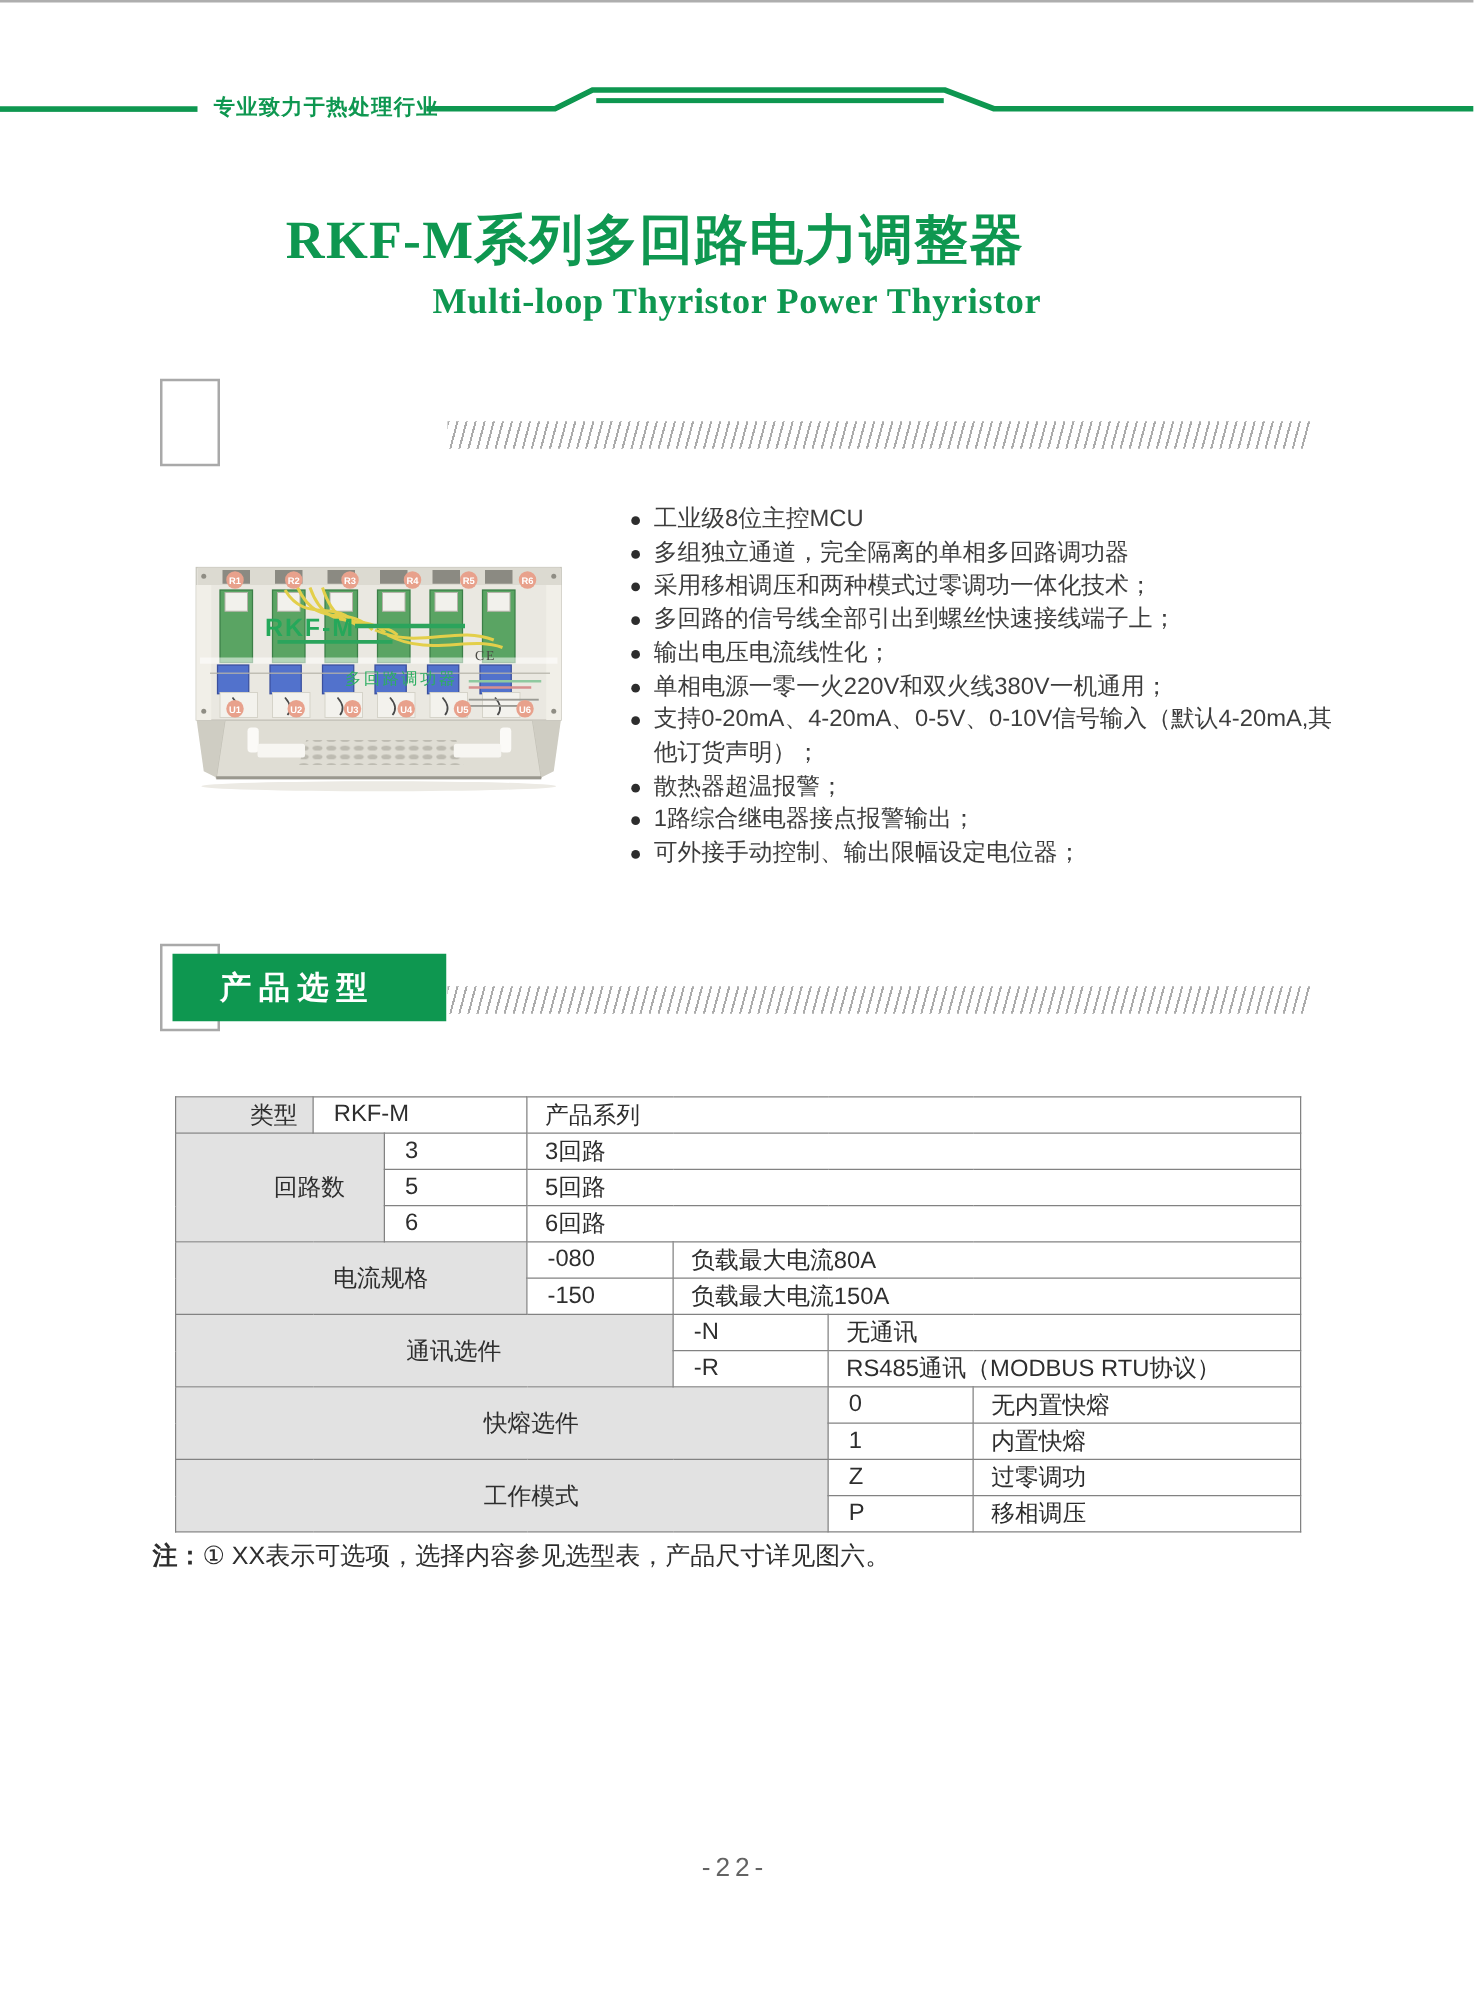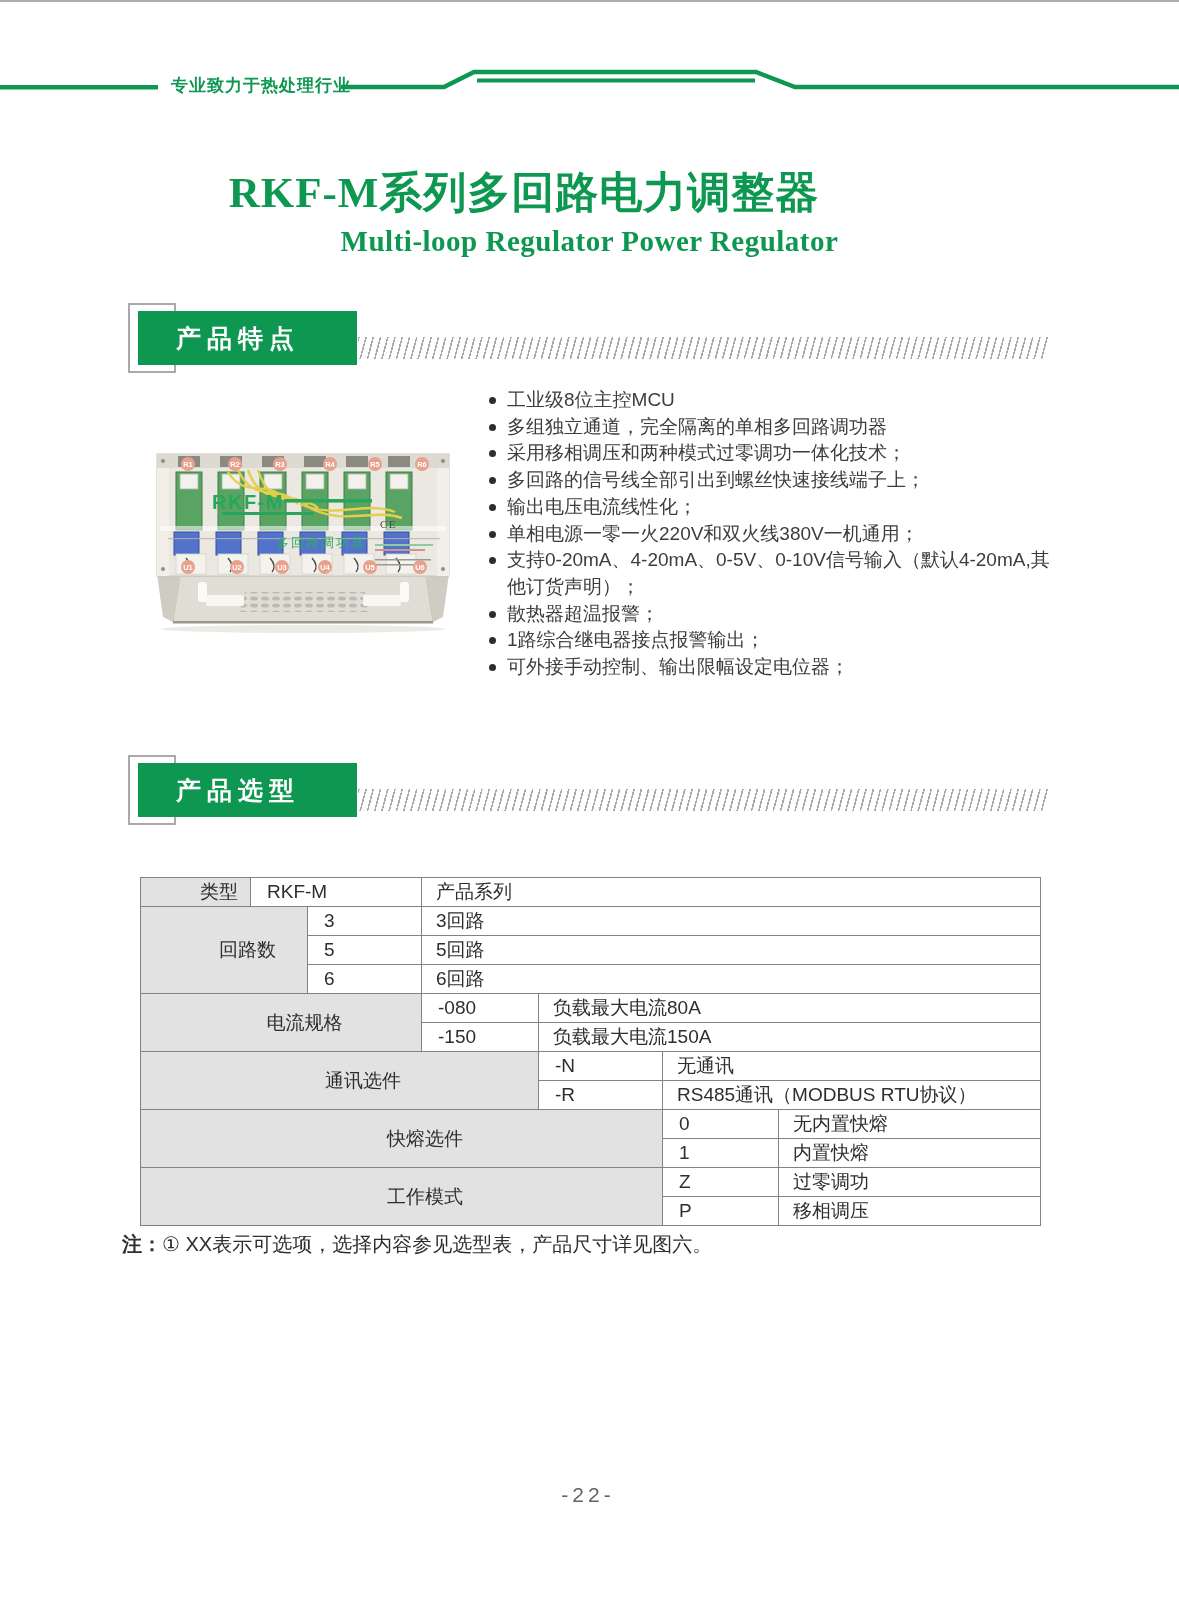--- a/index.html
+++ b/index.html
@@ -32,21 +32,21 @@
   .sec-box{
     position:absolute;width:219px;height:54px;background:#0e9750;color:#ffffff;
     font-size:25px;font-weight:bold;letter-spacing:6px;line-height:54px;
     padding-left:38px;box-sizing:border-box;
   }
   .sec-hatch{
     position:absolute;width:690px;height:22px;
     background:repeating-linear-gradient(105deg,#ababab 0 1.6px,transparent 1.6px 7px);
   }
   
-  .bullets{position:absolute;left:487px;top:387px;width:570px;margin:0;padding:0;list-style:none;}
+  .bullets{position:absolute;left:487px;top:387px;width:570px;margin:16px;padding:0;list-style:none;}
   .bullets li{
     position:relative;padding-left:20px;font-size:19px;line-height:26.7px;color:#3d3d3d;
   }
   .bullets li::before{
     content:"";position:absolute;left:2px;top:10px;width:7px;height:7px;border-radius:50%;background:#2d2d2d;
   }
   
   .device{position:absolute;left:150px;top:448px;}
   
   .sel-table{
@@ -76,24 +76,23 @@
   <div class="top-edge"></div>
 
   <div class="tagline">专业致力于热处理行业</div>
   <svg class="hdr-svg" width="1179" height="40" viewBox="0 0 1179 40">
     <rect x="0" y="27" width="158" height="4.5" fill="#0e9750"></rect>
     <path d="M341,29 L444,29 L474,14 L756,14 L795,29 L1179,29" stroke="#0e9750" stroke-width="4.5" fill="none" stroke-linejoin="miter"></path>
     <rect x="477" y="20.5" width="278" height="4" fill="#0e9750"></rect>
   </svg>
 
   <h1 class="title-cn">RKF-M系列多回路电力调整器</h1>
-  <h2 class="title-en">Multi-loop Regulator Power Regulator</h2>
+  <h2 class="title-en">Multi-loop Thyristor Power Thyristor</h2>
 
   <div class="sec-outline" style="left:128px;top:303px;"></div>
-  <div class="sec-box" style="left:138px;top:311px;">产品特点</div>
   <div class="sec-hatch" style="left:358px;top:337px;"></div>
 
   <ul class="bullets">
     <li>工业级8位主控MCU</li>
     <li>多组独立通道，完全隔离的单相多回路调功器</li>
     <li>采用移相调压和两种模式过零调功一体化技术；</li>
     <li>多回路的信号线全部引出到螺丝快速接线端子上；</li>
     <li>输出电压电流线性化；</li>
     <li>单相电源一零一火220V和双火线380V一机通用；</li>
     <li>支持0-20mA、4-20mA、0-5V、0-10V信号输入（默认4-20mA,其他订货声明）；</li>

